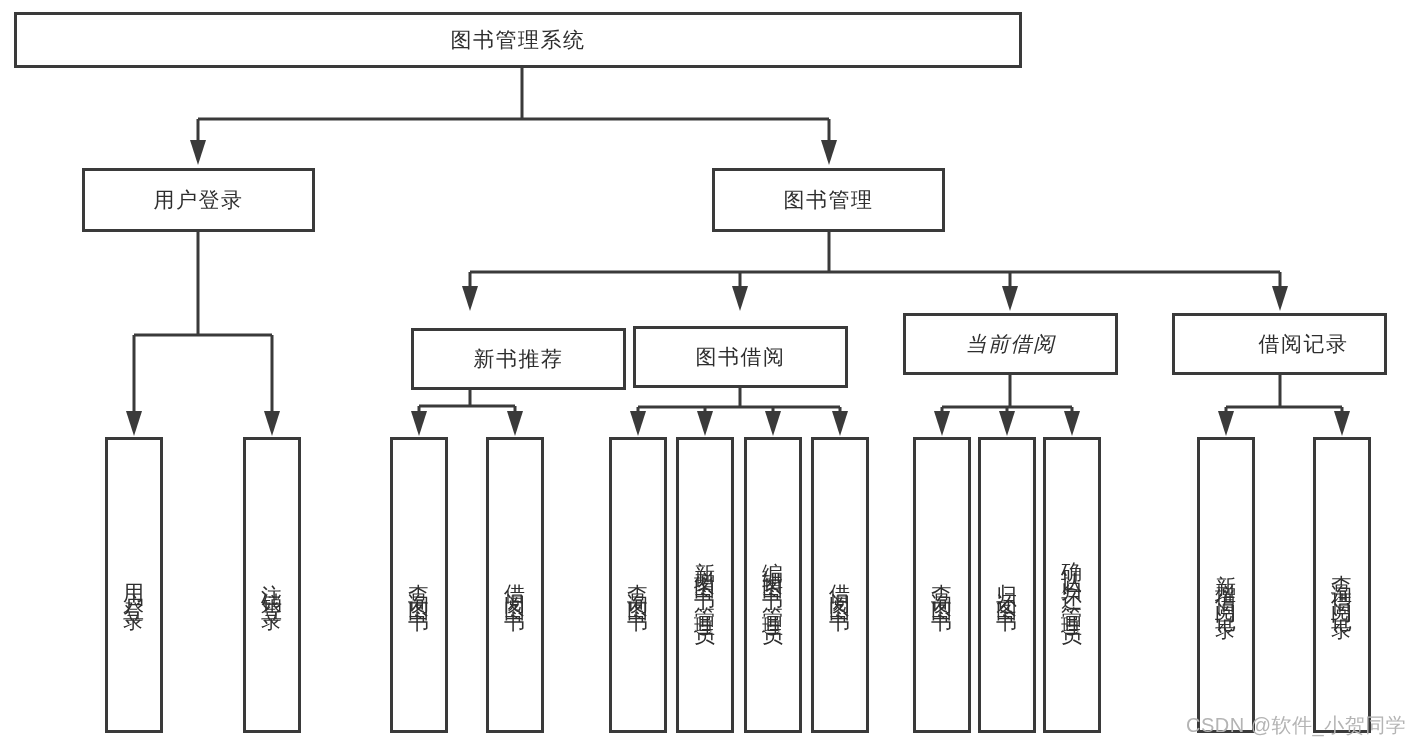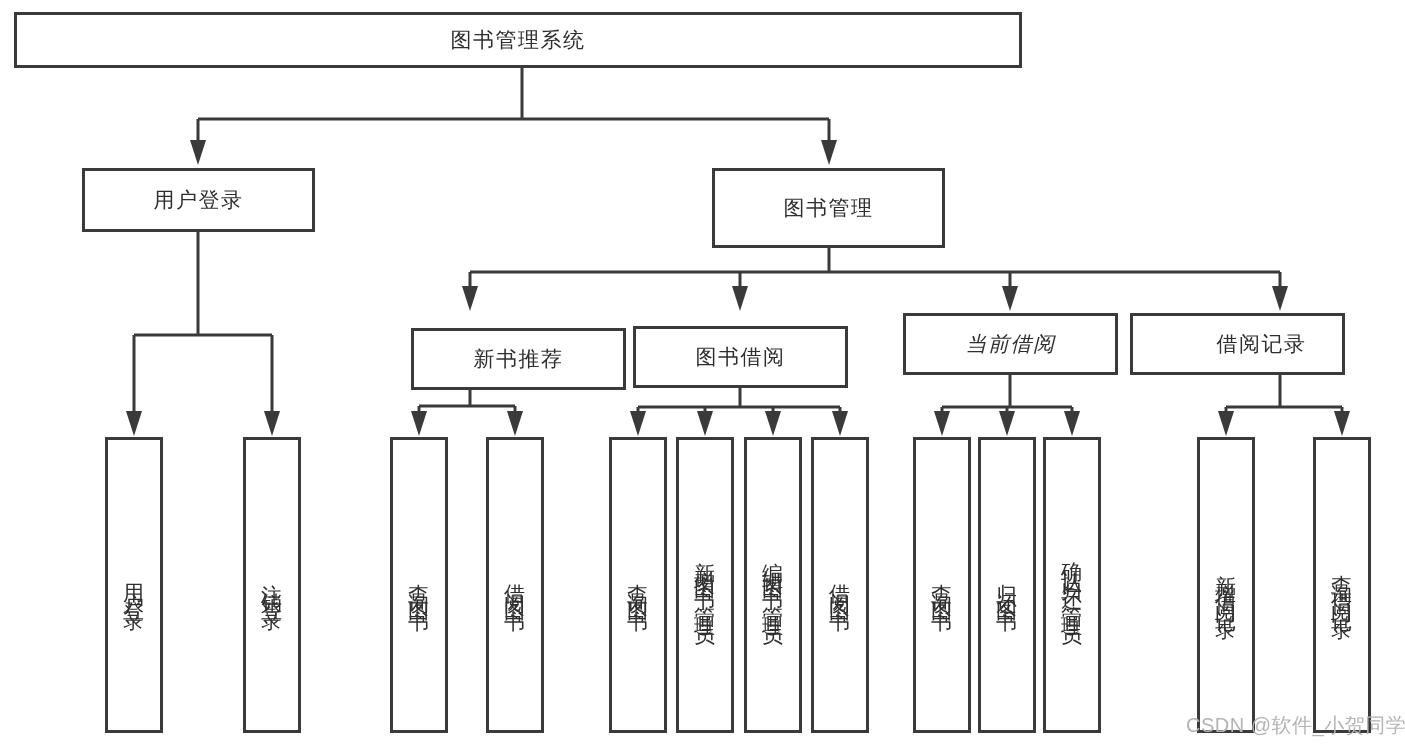--- a/index.html
+++ b/index.html
@@ -90,26 +90,26 @@
       <polygon points="1007,436 999,411 1015,411"></polygon>
       <polygon points="1072,436 1064,411 1080,411"></polygon>
       <polygon points="1226,436 1218,411 1234,411"></polygon>
       <polygon points="1342,436 1334,411 1350,411"></polygon>
     </g>
   </svg>
 
   <div class="node h" style="left:14px; top:12px; width:1008px; height:56px;">图书管理系统</div>
 
   <div class="node h" style="left:82px; top:168px; width:233px; height:64px;">用户登录</div>
-  <div class="node h" style="left:712px; top:168px; width:233px; height:80px;">图书管理</div>
+  <div class="node h" style="left:712px; top:168px; width:233px; height:64px;">图书管理</div>
 
   <div class="node h" style="left:363px; top:328px; width:215px; height:62px;margin-left:48px;">新书推荐</div>
   <div class="node h" style="left:633px; top:313px; width:215px; height:62px;margin-top:13px;">图书借阅</div>
   <div class="node h" style="left:903px; top:313px; width:215px; height:62px;font-style:italic;">当前借阅</div>
-  <div class="node h" style="left:1130px; top:313px; width:215px; height:62px;padding-left:48px;">借阅记录</div>
+  <div class="node h" style="left:1172px; top:313px; width:215px; height:62px;padding-left:48px;">借阅记录</div>
 
   <div class="node leaf" style="left:105px; top:437px; width:58px; height:296px;">
     <span>用户登录</span>
   </div>
   <div class="node leaf" style="left:243px; top:437px; width:58px; height:296px;">
     <span>注销登录</span>
   </div>
 
   <div class="node leaf" style="left:390px; top:437px; width:58px; height:296px;">
     <span>查询图书</span>

